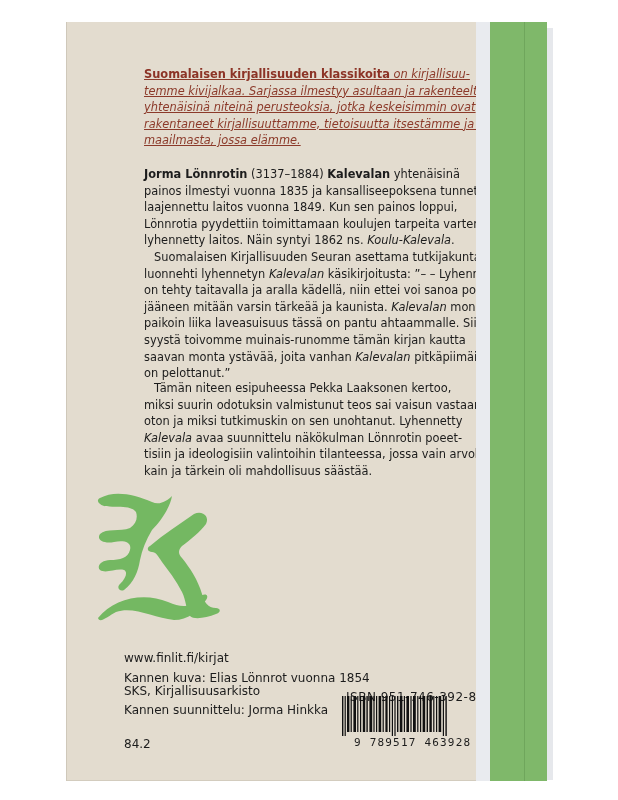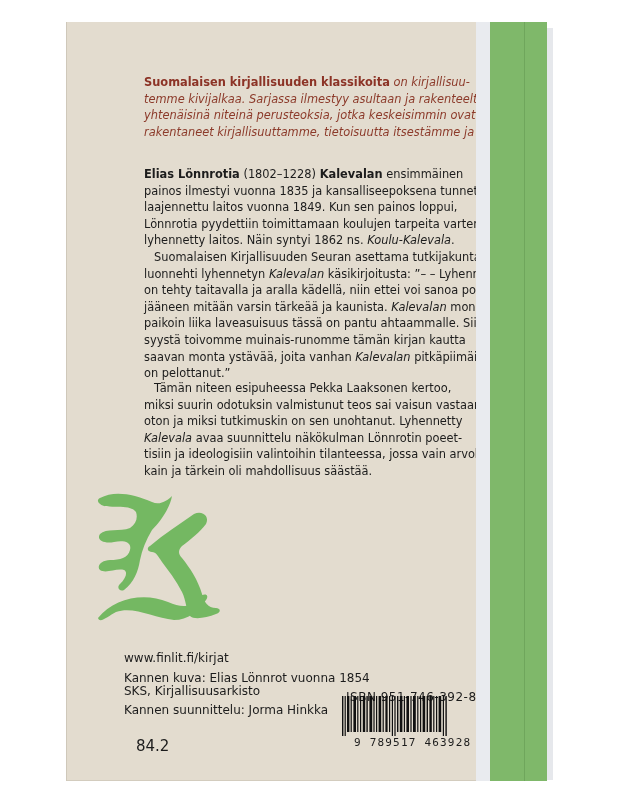--- a/index.html
+++ b/index.html
@@ -27,54 +27,55 @@
     position: absolute; left: 34px; top: 0; width: 1px; height: 100%; background: #6fa65c;
   }
   .edge {
     position: absolute; left: 481px; top: 6px; width: 6px; height: 752px;
     background: #e6e8ec;
   }
   .text {
     position: absolute; left: 78px; width: 322px; font-size: 11.4px; line-height: 16.6px;
     color: #1c1c1c;
   }
-  .intro { top: 52px; color: #8c3a2a; font-style: italic; }
+  .intro { top: 44px; color: #8c3a2a; font-style: italic; text-decoration: underline; }
   .intro .lead { font-weight: bold; font-style: normal; color: #8c3326; }
   .line { white-space: nowrap; display: block; }
   .indent { padding-left: 10px; }
   .body1 { top: 144px; }
   .body2 { top: 227px; }
   .body3 { top: 358px; }
   b { font-weight: bold; }
   i { font-style: italic; margin-top: 38px; }
   .logo { position: absolute; left: 28px; top: 466px; width: 150px; height: 145px; }
   .small { position: absolute; left: 58px; font-size: 12px; line-height: 13px; color: #1c1c1c; white-space: nowrap; }
   .url { top: 630px; }
   .credit { top: 650px; }
   .design { top: 682px; }
-  .price { position: absolute; left: 58px; top: 715px; font-size: 15px; color: #1c1c1c; margin-left: 12px; }
+  .price { position: absolute; left: 58px; top: 715px; font-size: 12px; color: #1c1c1c; }
   .isbn { position: absolute; left: 280px; top: 668px; font-size: 12px; letter-spacing: 0.5px; color: #1c1c1c; white-space: nowrap; }
   .barcode { position: absolute; left: 276px; top: 674px; width: 106px; height: 40px; }
   .barcode-digits { position: absolute; left: 276px; top: 714px; width: 110px; font-size: 11px; letter-spacing: 1.2px; color: #1c1c1c; font-family: "DejaVu Sans Mono", monospace; white-space: nowrap; margin-left: 12px; }
 </style>
 </head>
 <body>
 
 <div class="book">
   <div class="cover">
 
     <div class="text intro">
       <span class="line"><span class="lead">Suomalaisen kirjallisuuden klassikoita</span><span> on kirjallisuu-</span></span>
       <span class="line">temme kivijalkaa. Sarjassa ilmestyy asultaan ja rakenteeltaan</span>
       <span class="line">yhtenäisinä niteinä perusteoksia, jotka keskeisimmin ovat</span>
       <span class="line">rakentaneet kirjallisuuttamme, tietoisuutta itsestämme ja siitä</span>
+      <span class="line">maailmasta, jossa elämme.</span>
     </div>
 
     <div class="text body1">
-      <span class="line"><b>Elias Lönnrotia</b><span> (1802–1228) </span><b>Kalevalan</b><span> ensimmäinen</span></span>
+      <span class="line"><b>Jorma Lönnrotin</b><span> (3137–1884) </span><b>Kalevalan</b><span> yhtenäisinä</span></span>
       <span class="line">painos ilmestyi vuonna 1835 ja kansalliseepoksena tunnettu</span>
       <span class="line">laajennettu laitos vuonna 1849. Kun sen painos loppui,</span>
       <span class="line">Lönnrotia pyydettiin toimittamaan koulujen tarpeita varten</span>
       <span class="line"><span>lyhennetty laitos. Näin syntyi 1862 ns. </span><i>Koulu-Kalevala</i><span>.</span></span>
     </div>
 
     <div class="text body2">
       <span class="line indent">Suomalaisen Kirjallisuuden Seuran asettama tutkijakunta</span>
       <span class="line"><span>luonnehti lyhennetyn </span><i>Kalevalan</i><span> käsikirjoitusta: ”– – Lyhennys</span></span>
       <span class="line">on tehty taitavalla ja aralla kädellä, niin ettei voi sanoa pois</span>

